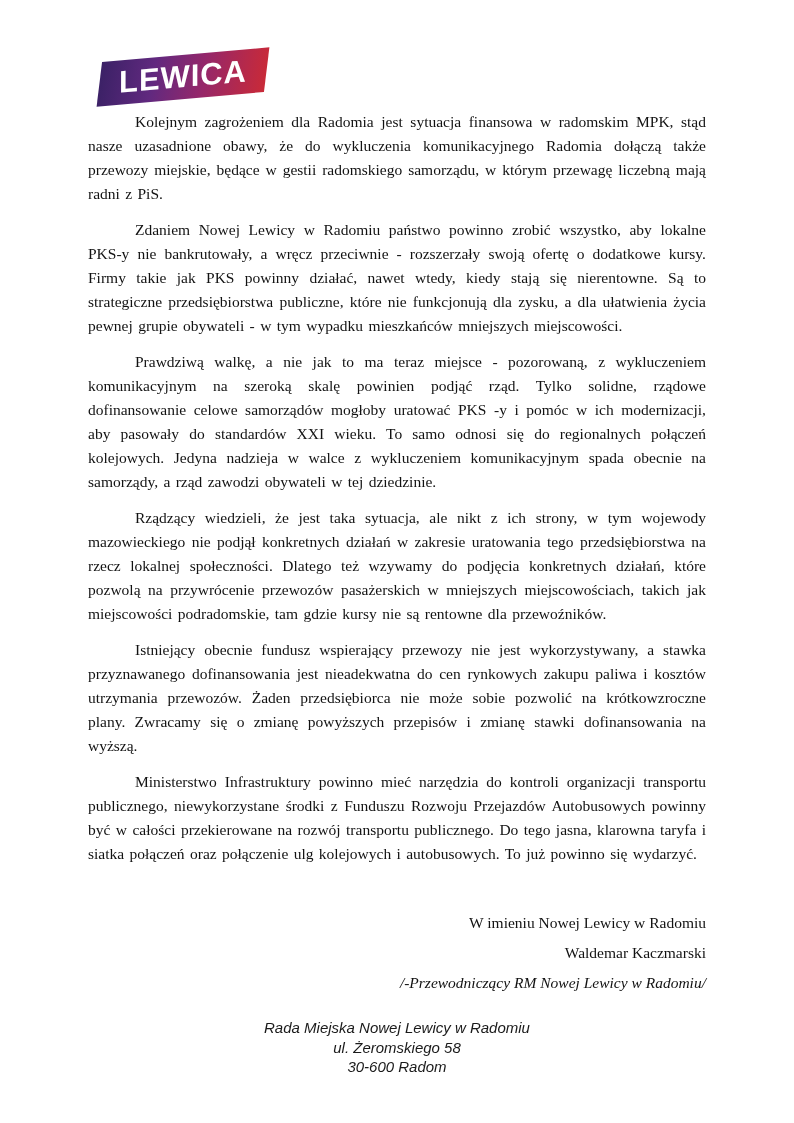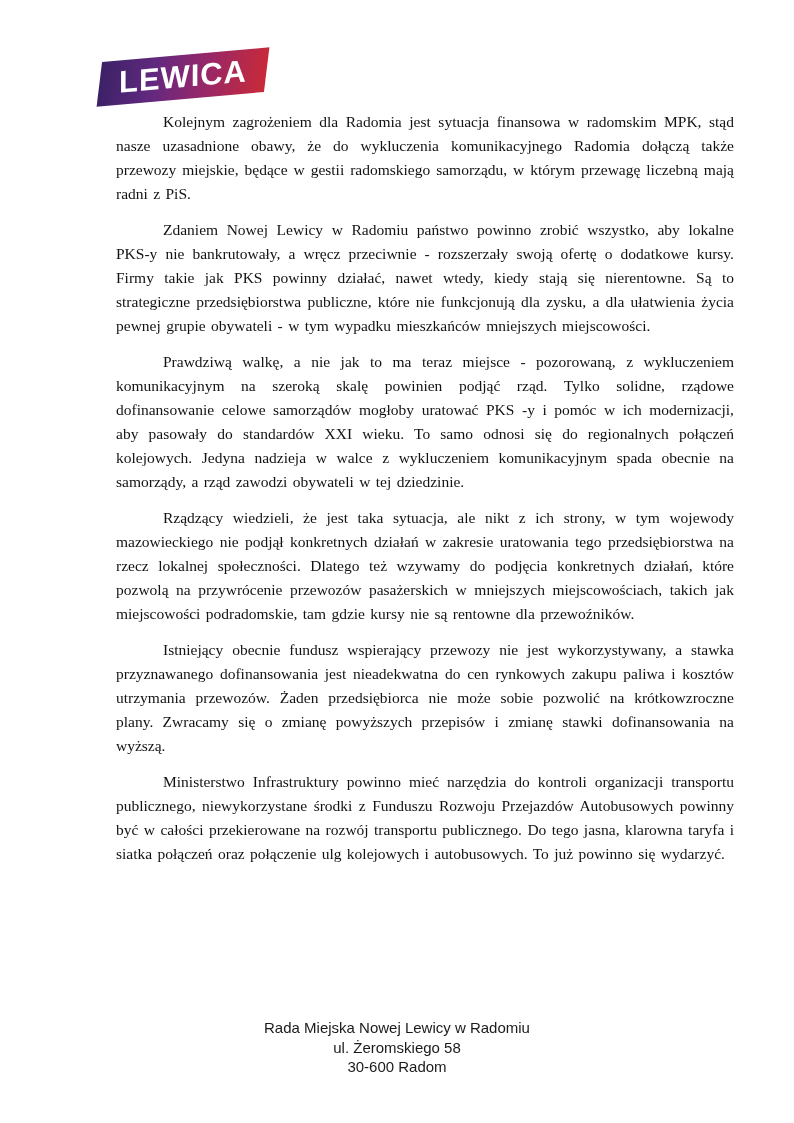--- a/index.html
+++ b/index.html
@@ -41,21 +41,20 @@
     color: #ffffff;
     user-select: none;
   }
 
   
   .content {
     position: absolute;
     left: 88px;
     top: 110px;
     width: 618px;
-    margin-left: 28px;
   }
   .content p.body-par {
     margin: 0 0 12px 0;
     font-size: 15.5px;
     line-height: 24px;
     text-align: justify;
     text-indent: 47px;
     word-spacing: 1.5px;
   }
 
@@ -74,39 +73,44 @@
     position: absolute;
     left: 0;
     top: 1018px;
     width: 794px;
     text-align: center;
     font-family: "Liberation Sans", sans-serif;
     font-size: 15px;
     line-height: 19.5px;
     color: #1a1a1a;
   }
-  .footer .footer-line { display: block; }
+  .footer .footer-line { display: block; font-style: italic; }
 </style>
 </head>
 <body>
 
 <div class="page">
 
   <div class="logo">
     <span class="logo-text">LEWICA</span>
   </div>
 
   <div class="content">
     <p class="body-par">Kolejnym zagrożeniem dla Radomia jest sytuacja finansowa w radomskim MPK, stąd nasze uzasadnione obawy, że do wykluczenia komunikacyjnego Radomia dołączą także przewozy miejskie, będące w gestii radomskiego samorządu, w którym przewagę liczebną mają radni z PiS.</p>
     <p class="body-par">Zdaniem Nowej Lewicy w Radomiu państwo powinno zrobić wszystko, aby lokalne PKS-y nie bankrutowały, a wręcz przeciwnie - rozszerzały swoją ofertę o dodatkowe kursy. Firmy takie jak PKS powinny działać, nawet wtedy, kiedy stają się nierentowne. Są to strategiczne przedsiębiorstwa publiczne, które nie funkcjonują dla zysku, a dla ułatwienia życia pewnej grupie obywateli - w tym wypadku mieszkańców mniejszych miejscowości.</p>
     <p class="body-par">Prawdziwą walkę, a nie jak to ma teraz miejsce - pozorowaną, z wykluczeniem komunikacyjnym na szeroką skalę powinien podjąć rząd. Tylko solidne, rządowe dofinansowanie celowe samorządów mogłoby uratować PKS -y i pomóc w ich modernizacji, aby pasowały do standardów XXI wieku. To samo odnosi się do regionalnych połączeń kolejowych. Jedyna nadzieja w walce z wykluczeniem komunikacyjnym spada obecnie na samorządy, a rząd zawodzi obywateli w tej dziedzinie.</p>
     <p class="body-par">Rządzący wiedzieli, że jest taka sytuacja, ale nikt z ich strony, w tym wojewody mazowieckiego nie podjął konkretnych działań w zakresie uratowania tego przedsiębiorstwa na rzecz lokalnej społeczności. Dlatego też wzywamy do podjęcia konkretnych działań, które pozwolą na przywrócenie przewozów pasażerskich w mniejszych miejscowościach, takich jak miejscowości podradomskie, tam gdzie kursy nie są rentowne dla przewoźników.</p>
     <p class="body-par">Istniejący obecnie fundusz wspierający przewozy nie jest wykorzystywany, a stawka przyznawanego dofinansowania jest nieadekwatna do cen rynkowych zakupu paliwa i kosztów utrzymania przewozów. Żaden przedsiębiorca nie może sobie pozwolić na krótkowzroczne plany. Zwracamy się o zmianę powyższych przepisów i zmianę stawki dofinansowania na wyższą.</p>
     <p class="body-par">Ministerstwo Infrastruktury powinno mieć narzędzia do kontroli organizacji transportu publicznego, niewykorzystane środki z Funduszu Rozwoju Przejazdów Autobusowych powinny być w całości przekierowane na rozwój transportu publicznego. Do tego jasna, klarowna taryfa i siatka połączeń oraz połączenie ulg kolejowych i autobusowych. To już powinno się wydarzyć.</p>
 
+    <div class="signature">
+      <span class="sig-line">W imieniu Nowej Lewicy w Radomiu</span>
+      <span class="sig-line">Waldemar Kaczmarski</span>
+      <span class="sig-line sig-role">/-Przewodniczący RM Nowej Lewicy w Radomiu/</span>
+    </div>
   </div>
 
   <div class="footer">
     <span class="footer-line">Rada Miejska Nowej Lewicy w Radomiu</span>
     <span class="footer-line">ul. Żeromskiego 58</span>
     <span class="footer-line">30-600 Radom</span>
   </div>
 
 </div>
 

